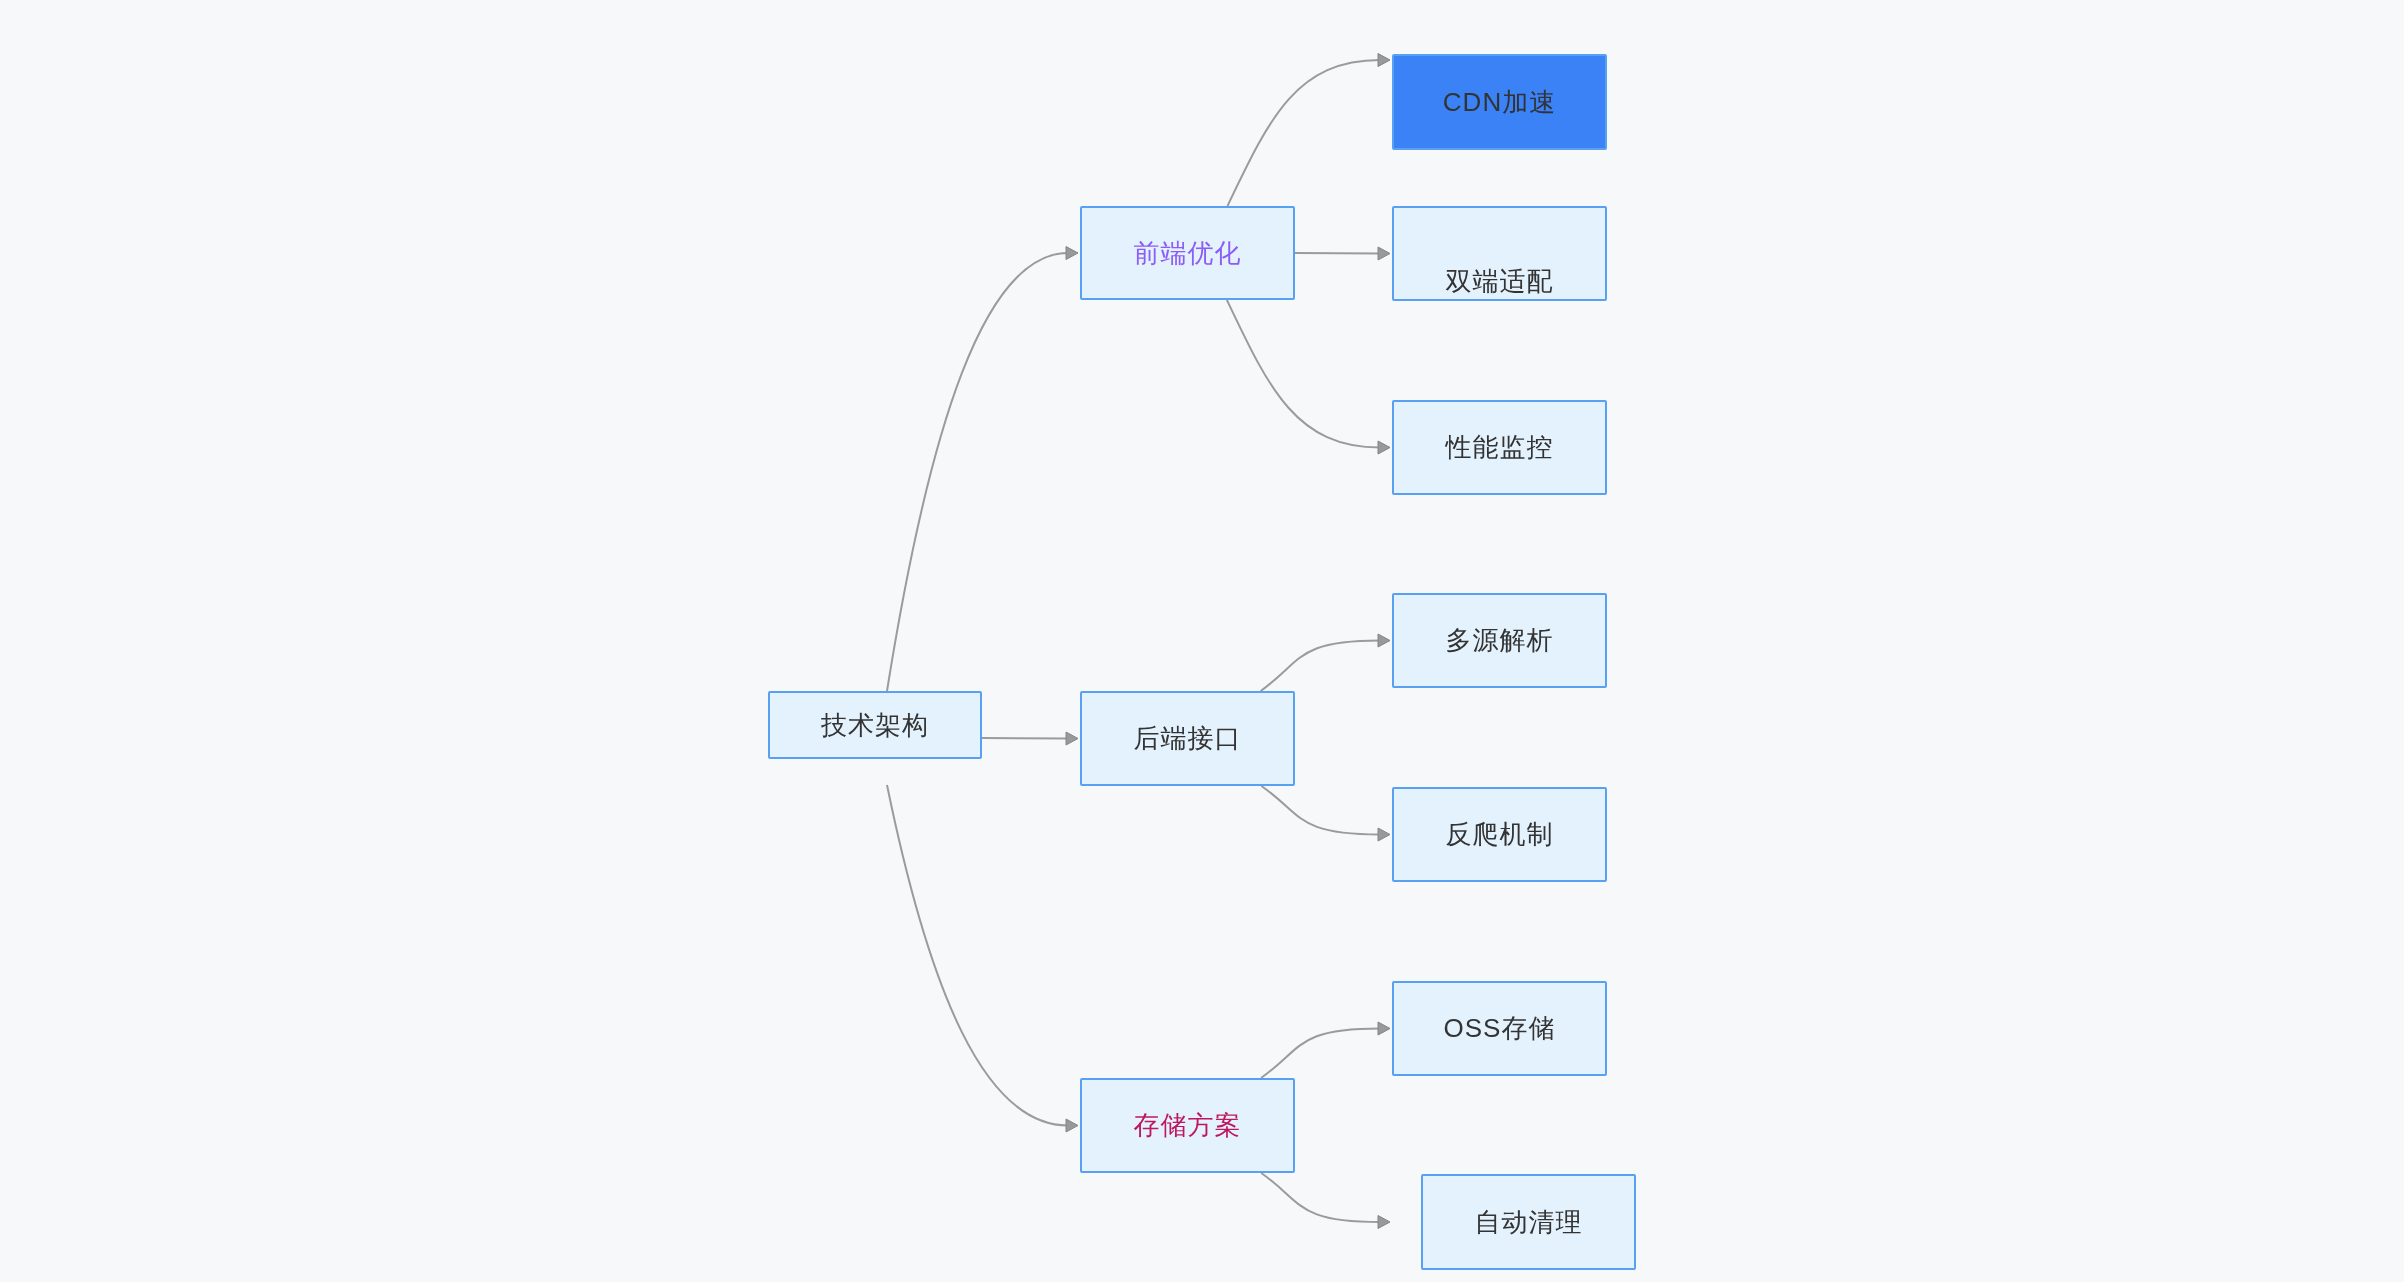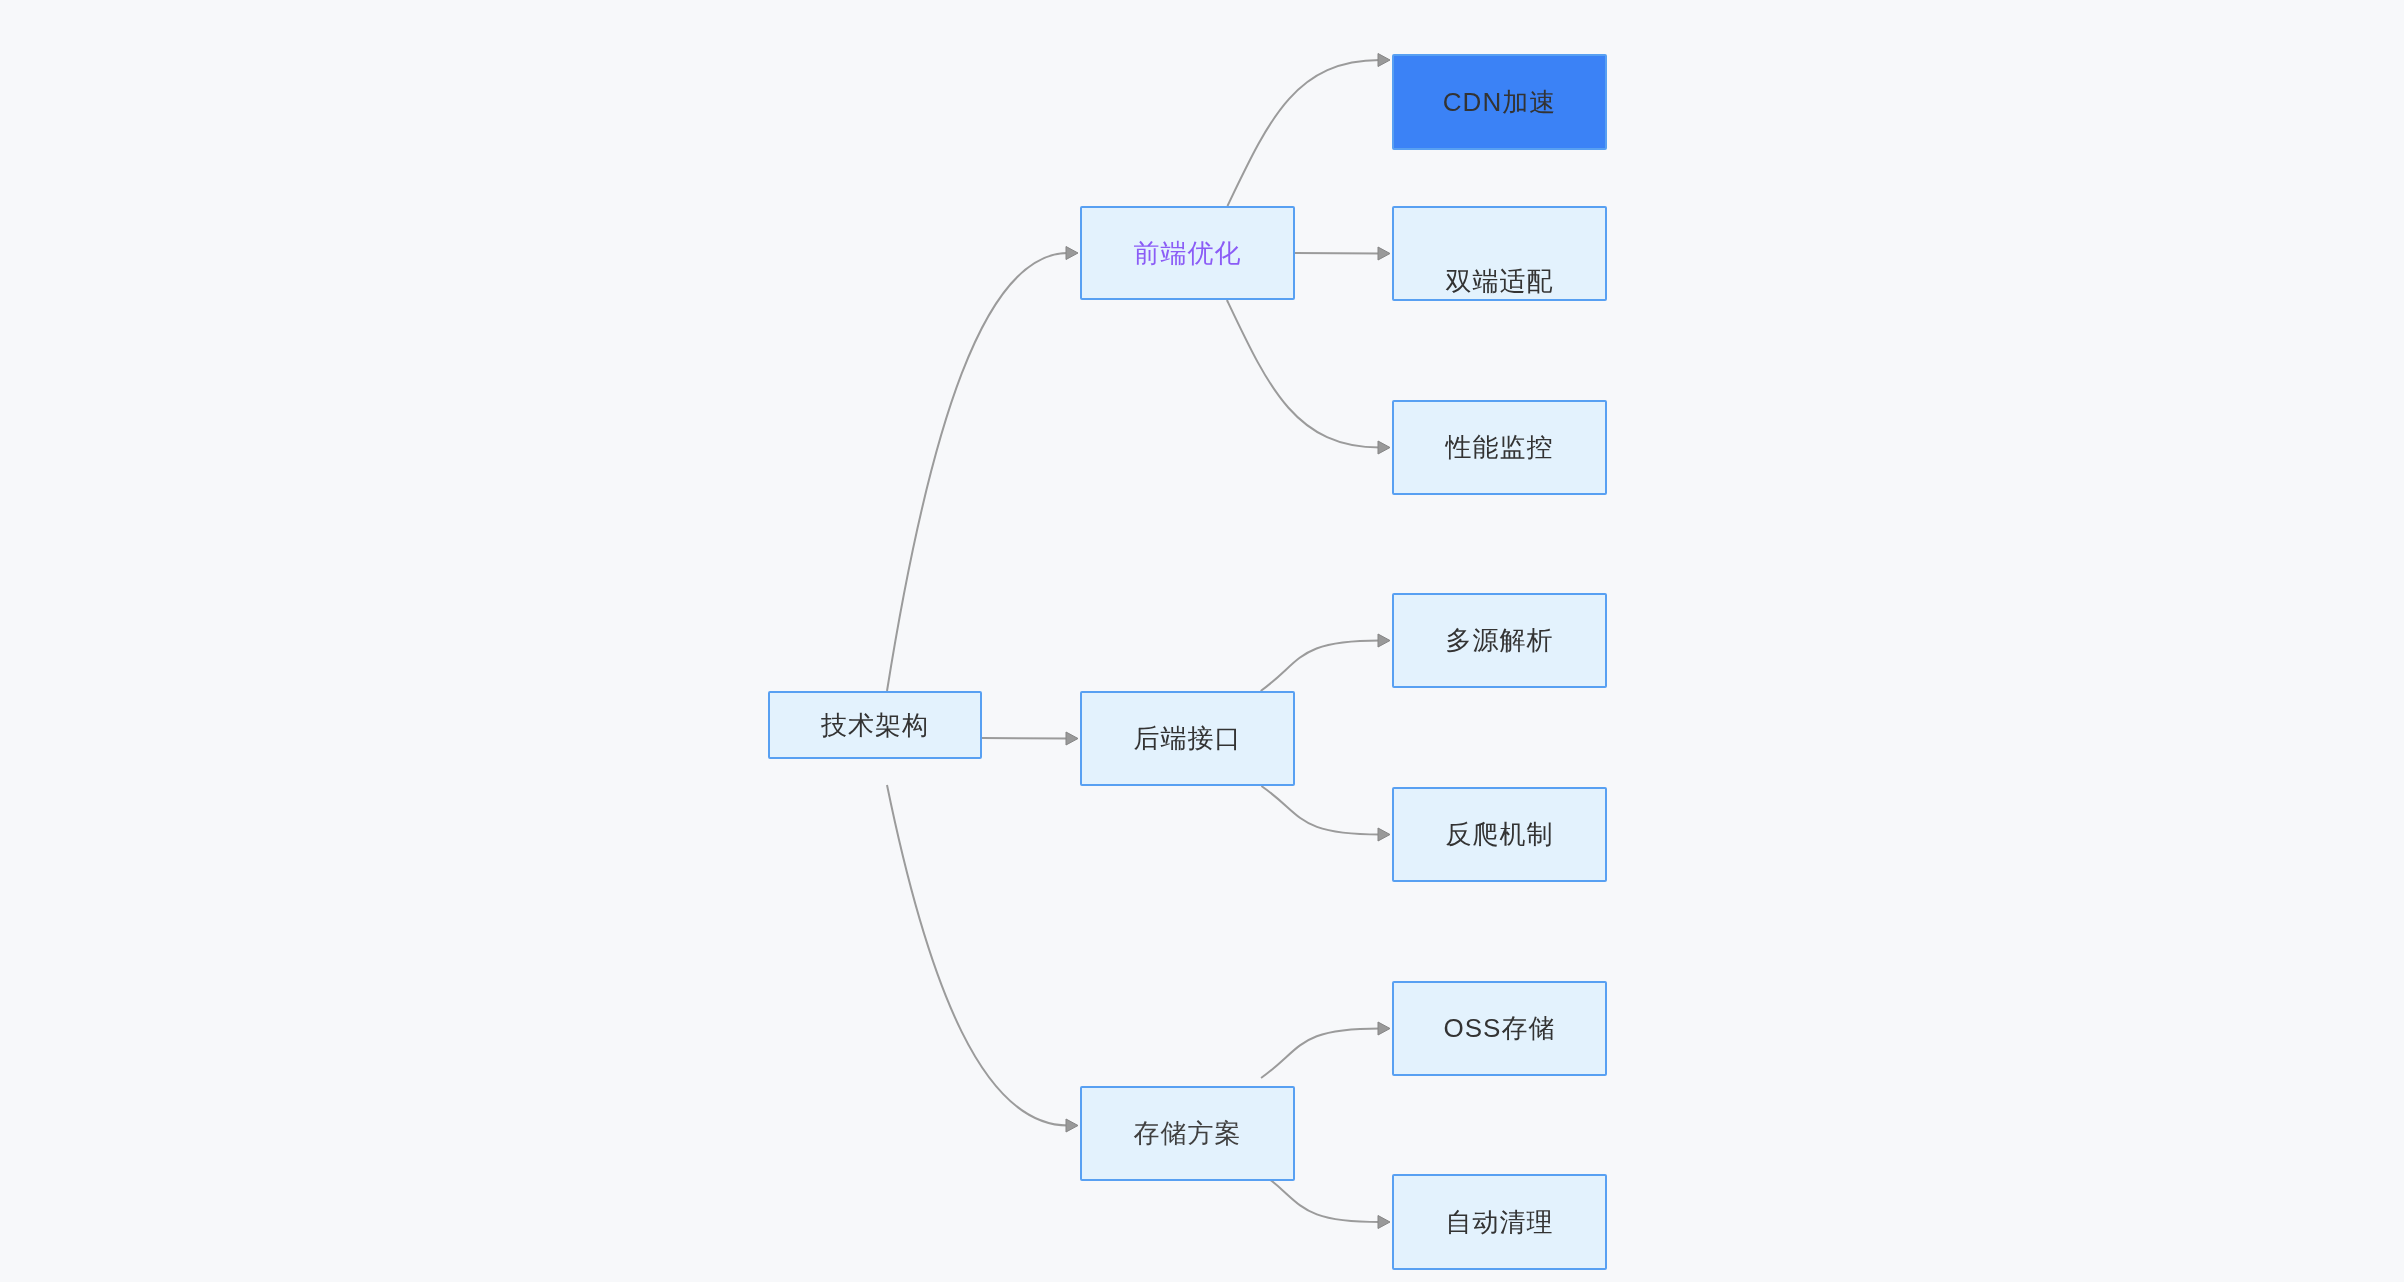--- a/index.html
+++ b/index.html
@@ -71,38 +71,38 @@
   <div class="nodes-layer">
       <div class="node" style="left: 768px; top: 691px; width: 214px; height: 68px; background: rgb(227, 242, 253); border-color: rgb(88, 160, 242); color: rgb(51, 51, 51);">
         <span class="node-label">技术架构</span>
       </div>
       <div class="node" style="left: 1080px; top: 206px; width: 215px; height: 94px; background: rgb(227, 242, 253); border-color: rgb(88, 160, 242); color: #8b5cf6;">
         <span class="node-label">前端优化</span>
       </div>
       <div class="node" style="left: 1080px; top: 691px; width: 215px; height: 95px; background: rgb(227, 242, 253); border-color: rgb(88, 160, 242); color: rgb(51, 51, 51);">
         <span class="node-label">后端接口</span>
       </div>
-      <div class="node" style="left: 1080px; top: 1078px; width: 215px; height: 95px; background: rgb(227, 242, 253); border-color: rgb(88, 160, 242); color: #404040; margin-top: 8px;">
+      <div class="node" style="left: 1080px; top: 1078px; width: 215px; height: 95px; background: rgb(227, 242, 253); border-color: rgb(88, 160, 242); color: #be185d;">
         <span class="node-label">存储方案</span>
       </div>
       <div class="node" style="left: 1392px; top: 12px; width: 215px; height: 96px; background: #3b82f6; border-color: rgb(88, 160, 242); color: rgb(51, 51, 51); margin-top: 42px;">
         <span class="node-label">CDN加速</span>
       </div>
       <div class="node" style="left: 1392px; top: 206px; width: 215px; height: 95px; background: rgb(227, 242, 253); border-color: rgb(88, 160, 242); color: rgb(51, 51, 51); align-items: flex-end;">
         <span class="node-label">双端适配</span>
       </div>
       <div class="node" style="left: 1392px; top: 400px; width: 215px; height: 95px; background: rgb(227, 242, 253); border-color: rgb(88, 160, 242); color: rgb(51, 51, 51);">
         <span class="node-label">性能监控</span>
       </div>
       <div class="node" style="left: 1392px; top: 593px; width: 215px; height: 95px; background: rgb(227, 242, 253); border-color: rgb(88, 160, 242); color: rgb(51, 51, 51);">
         <span class="node-label">多源解析</span>
       </div>
       <div class="node" style="left: 1392px; top: 787px; width: 215px; height: 95px; background: rgb(227, 242, 253); border-color: rgb(88, 160, 242); color: rgb(51, 51, 51);">
         <span class="node-label">反爬机制</span>
       </div>
       <div class="node" style="left: 1392px; top: 981px; width: 215px; height: 95px; background: rgb(227, 242, 253); border-color: rgb(88, 160, 242); color: rgb(51, 51, 51);">
         <span class="node-label">OSS存储</span>
       </div>
-      <div class="node" style="left: 1392px; top: 1174px; width: 215px; height: 96px; background: rgb(227, 242, 253); border-color: rgb(88, 160, 242); color: rgb(51, 51, 51);">
+      <div class="node" style="left: 1421px; top: 1174px; width: 215px; height: 96px; background: rgb(227, 242, 253); border-color: rgb(88, 160, 242); color: rgb(51, 51, 51);">
         <span class="node-label">自动清理</span>
       </div>
     </div>
 </div>
 
 </body></html>

